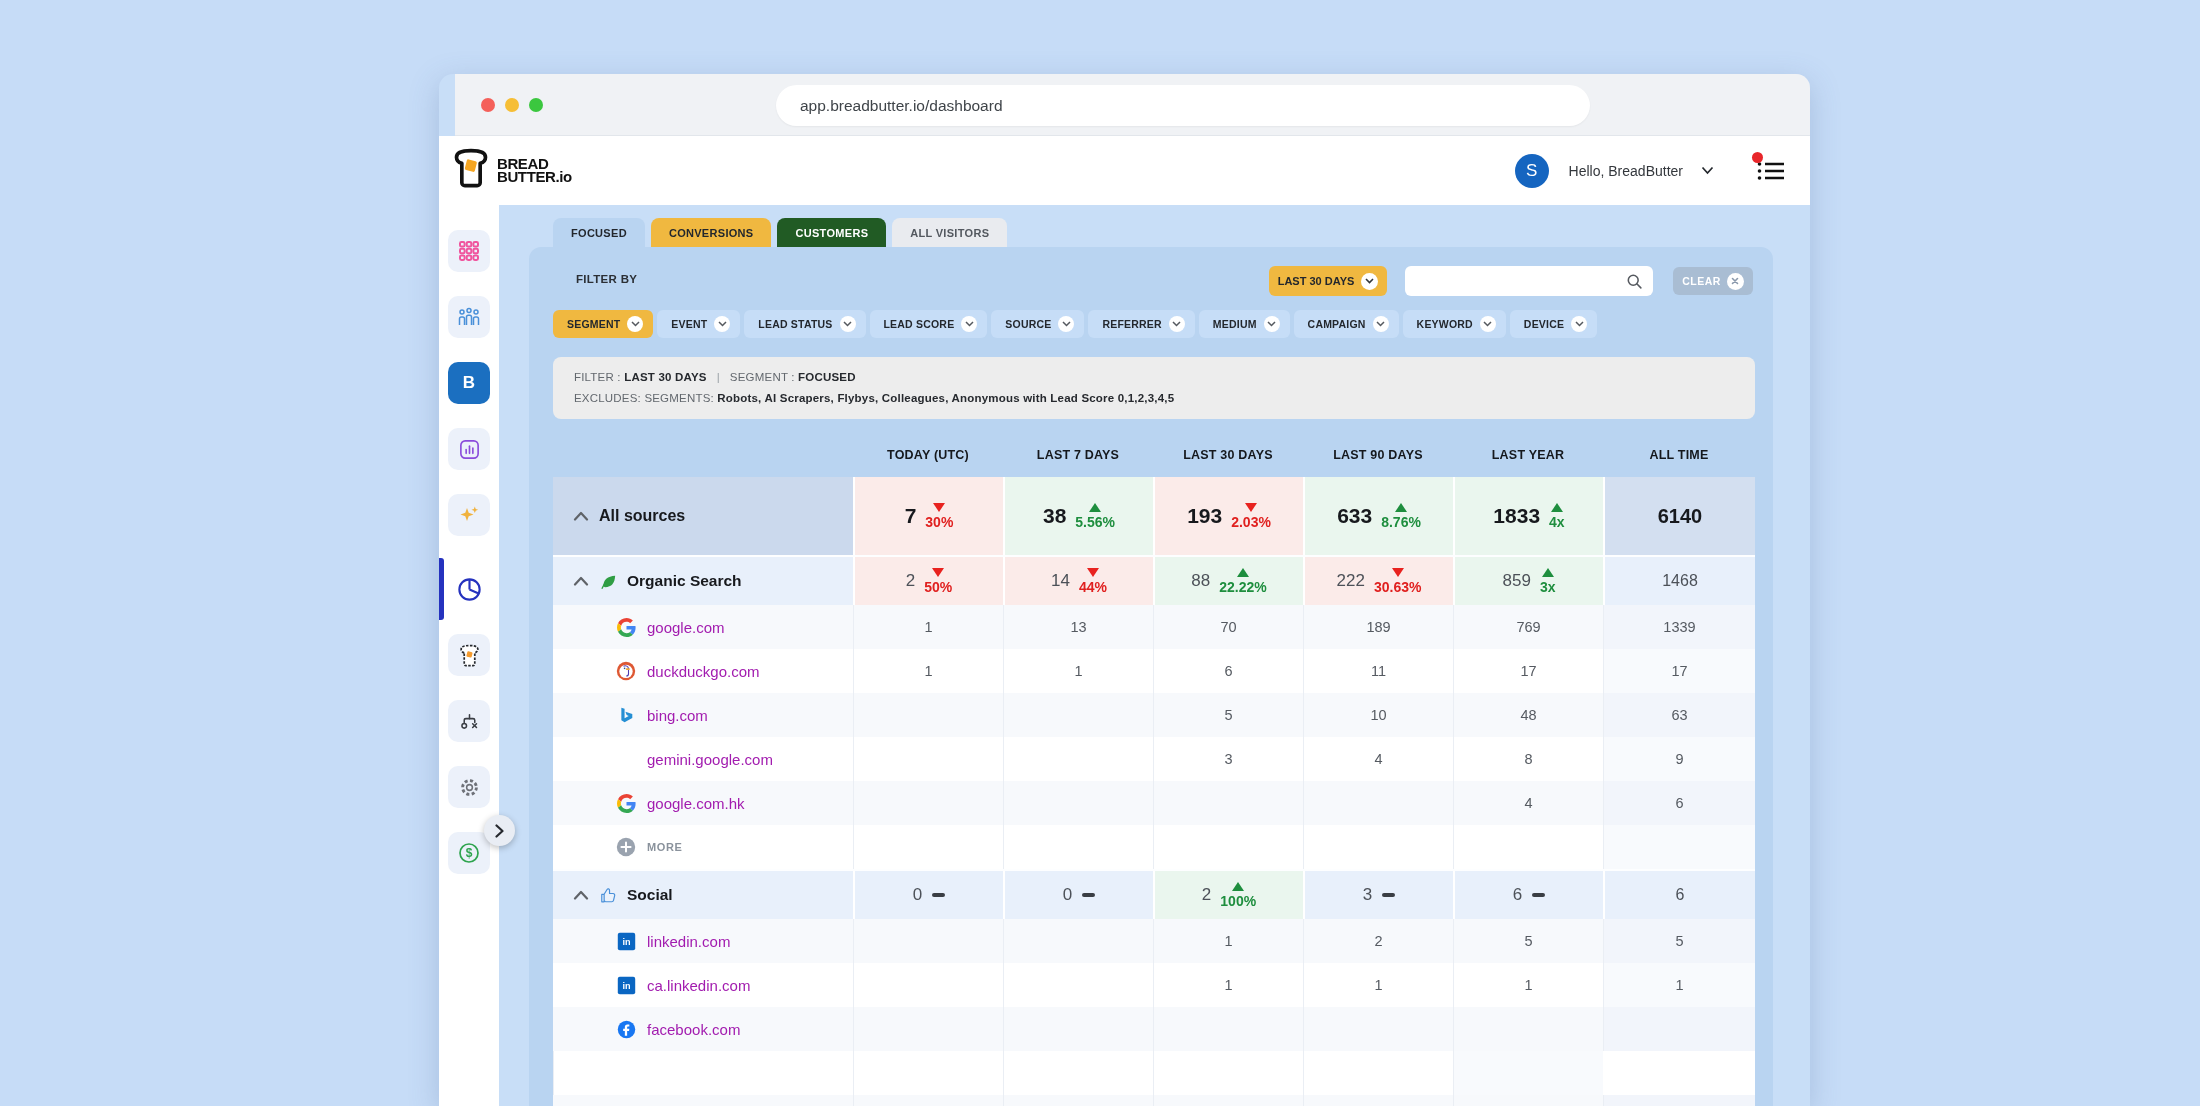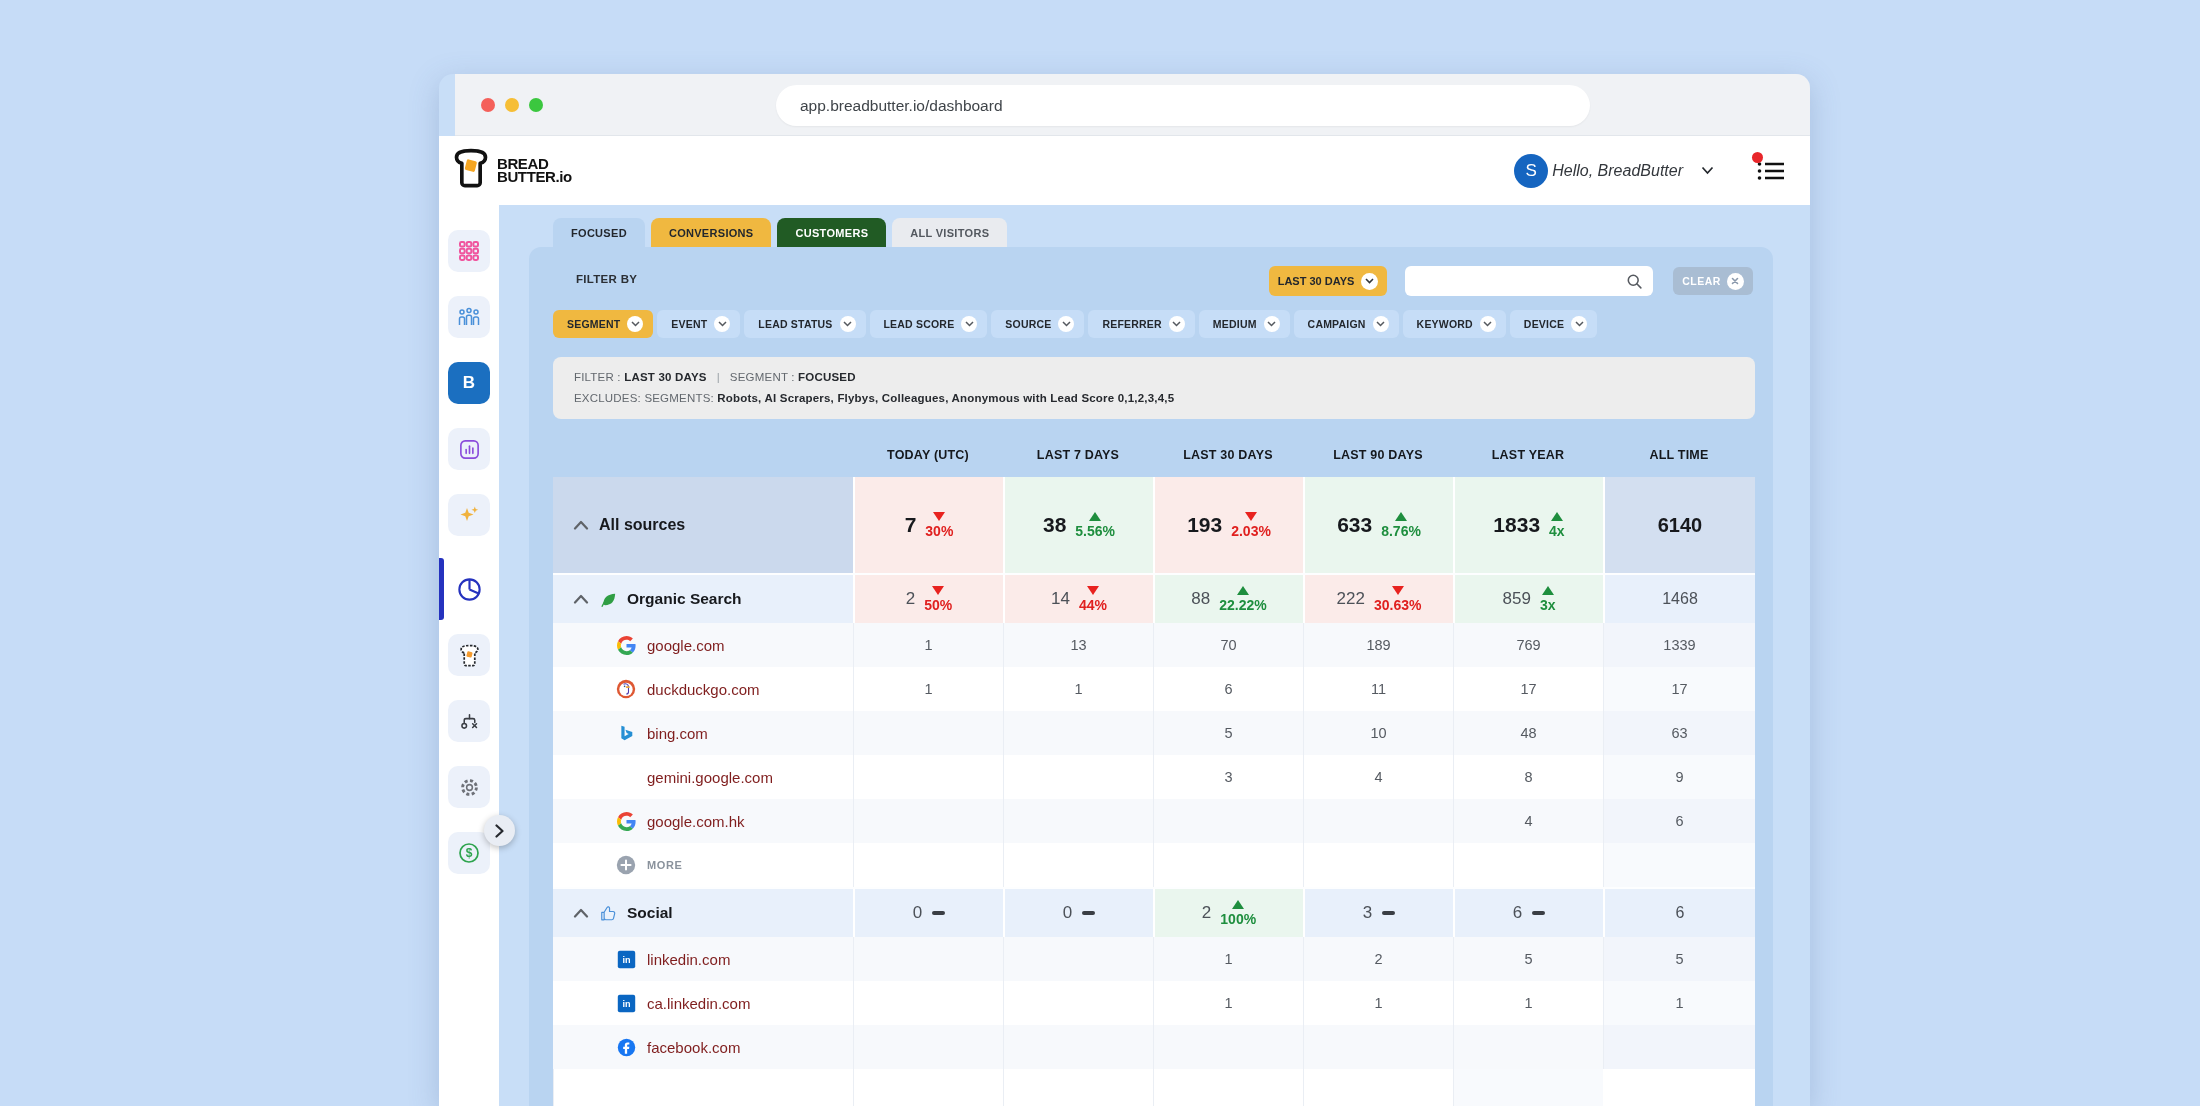--- a/index.html
+++ b/index.html
@@ -20,21 +20,21 @@
             border-radius:21px; display:flex; align-items:center; padding-left:24px;
             font-size:15.5px; color:#3F4449; box-shadow:0 1px 2px rgba(0,0,0,.05); }
 
   
   .appheader { position:absolute; left:0; top:62px; width:100%; height:69px; background:#fff; }
   .logo { position:absolute; left:12px; top:9px; display:flex; align-items:center; gap:6px; }
   .logotext { font-weight:900; font-size:15px; line-height:13px; letter-spacing:-.4px; color:#111; }
   .usercluster { position:absolute; right:24px; top:0; height:69px; display:flex; align-items:center; }
   .avatar { width:34px; height:34px; border-radius:50%; background:#1565C0; color:#fff;
             display:flex; align-items:center; justify-content:center; font-size:17px; font-weight:400; }
-  .greeting { margin-left:4px; font-size:16px; color:#33373C;font-style:italic; }
+  .greeting { margin-left:20px; font-size:14px; color:#33373C; }
   .hdr-chev { margin-left:18px; display:flex; }
   .burger { margin-left:42px; position:relative; display:flex; }
   .notifdot { position:absolute; left:-4px; top:-7px; width:11px; height:11px; border-radius:50%; background:#E8262A; }
 
   
   .sidebar { position:absolute; left:0; top:131px; bottom:0; width:60px; background:#fff;
              display:flex; flex-direction:column; align-items:center; padding-top:25px; gap:24px; }
   .sbtn { width:42px; height:42px; border-radius:10px; background:#ECF1FA; flex:0 0 auto;
           display:flex; align-items:center; justify-content:center; position:relative; cursor:pointer; }
   .sbtn.bbtn { background:#1B6FC0; color:#fff; font-weight:900; font-size:17px; }
@@ -90,21 +90,21 @@
 
   
   .table { position:absolute; left:24px; top:185px; width:1202px; }
   .thead, .trow { display:grid; grid-template-columns:300px repeat(5,150px) 1fr; }
   .thead { height:45px; }
   .thead .hc { display:flex; align-items:center; justify-content:center; font-size:12.5px;
                font-weight:800; color:#15181D; letter-spacing:.2px; }
   .c { display:flex; align-items:center; justify-content:center; overflow:hidden; }
   .c.label { justify-content:flex-start; }
 
-  .r-primary { height:96px; background:#e5e5e5; }
+  .r-primary { height:78px; background:#e5e5e5; }
   .r-group   { height:50px; background:#fff; border-top:2px solid #FDFEFF; }
   .r-domain, .r-more { height:44px; background:#fff; }
   .r-partial { height:11px; }
   .rowlight { background:#F7F9FC; }
 
   .r-primary .c.label { background:#CBD9ED; padding-left:20px; }
   .r-primary .c.alltime { background:#D3DFF0; }
   .r-group .c.label { background:#E8F0FB; padding-left:20px; }
   .r-group .c.alltime, .r-group .t-flat { background:#E8F0FB; }
   .r-primary .val, .r-primary .alltime, .r-group .val, .r-group .alltime { border-left:2px solid #fff; }
@@ -114,21 +114,21 @@
 
   .t-down { background:#FBEBE9; }
   .t-up { background:#EAF6EE; }
 
   .caret { margin-right:10px; display:flex; cursor:pointer; }
   .gicon { margin-right:9px; display:flex; }
   .glabel { font-size:15.5px; font-weight:700; color:#17191D; }
   .r-primary .glabel { font-size:16px; }
   .r-domain .c.label, .r-more .c.label { padding-left:62px; }
   .dicon { width:22px; display:flex; justify-content:center; margin-right:10px; }
-  .dlabel { font-size:15px; color:#7f1d1d; }
+  .dlabel { font-size:15px; color:#a21caf; }
   .morelabel { font-size:11px; font-weight:700; color:#8A929C; letter-spacing:.6px; }
 
   .num { font-size:17px; color:#4C5158; }
   .r-primary .num { font-size:21px; font-weight:800; color:#17191D; }
   .dnum { font-size:14.5px; color:#555A61; }
   .stack { display:flex; flex-direction:column; align-items:center; margin-left:9px; gap:2px; }
   .tri { display:block; width:0; height:0; border-style:solid; }
   .tri.down { border-width:9px 6.5px 0 6.5px; border-color:#E8221F transparent transparent transparent; }
   .tri.up { border-width:0 6.5px 9px 6.5px; border-color:transparent transparent #1E8E3E transparent; }
   .pct { font-size:14px; font-weight:800; }

